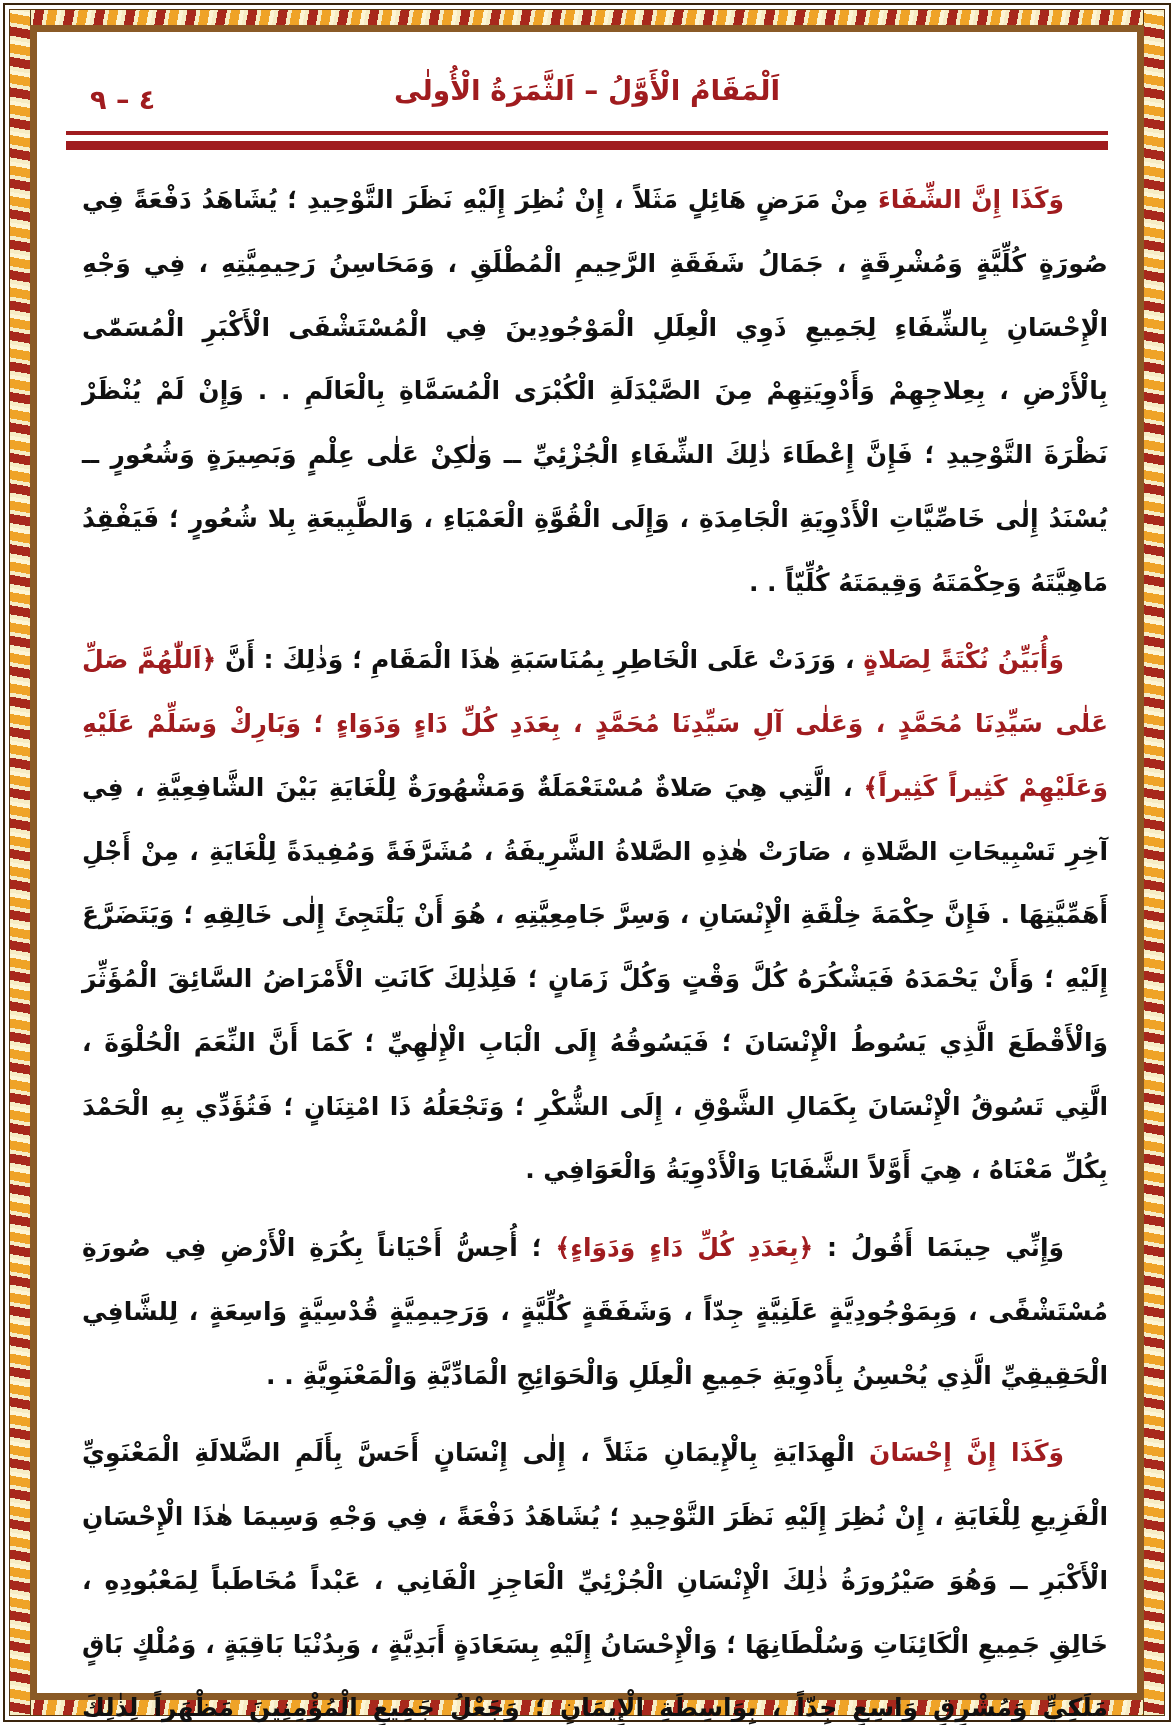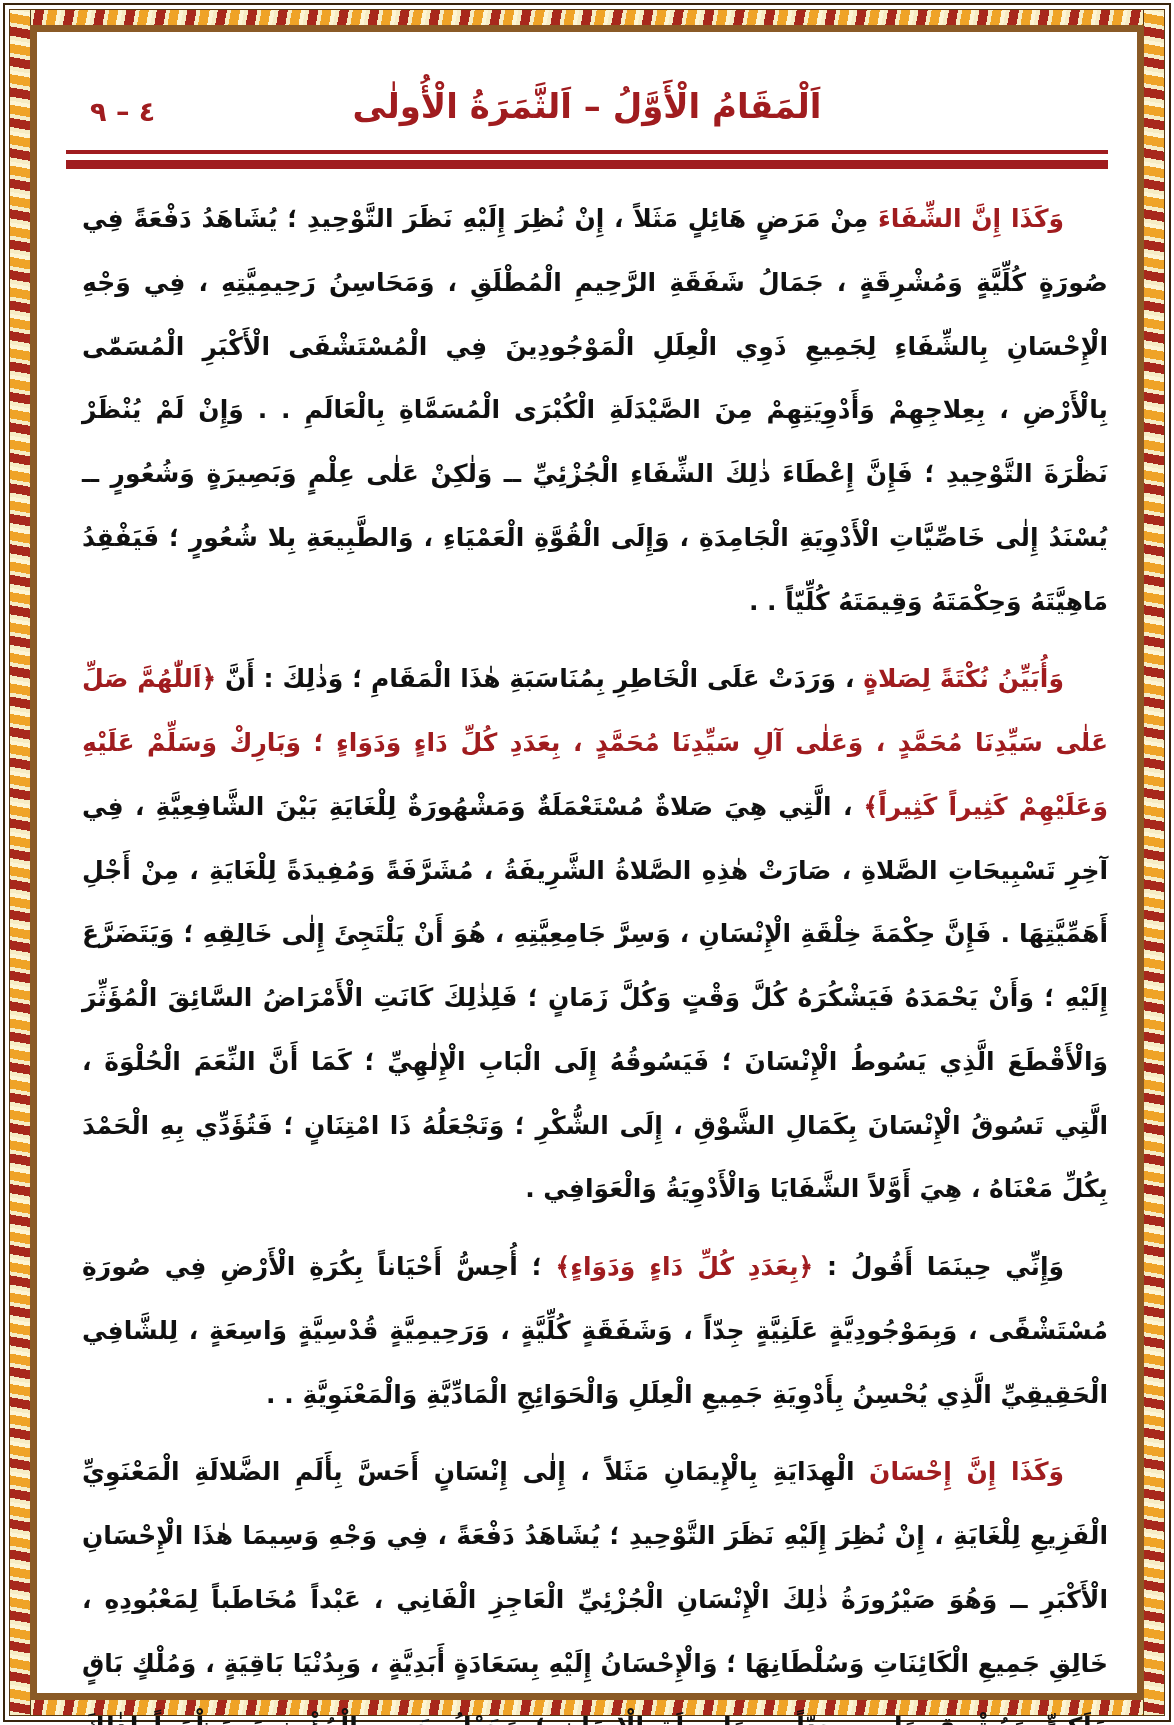--- a/index.html
+++ b/index.html
@@ -31,23 +31,23 @@
   .band-right{right:9px;}
   .frame-brown{position:absolute;top:25px;bottom:25px;left:30px;right:30px;border:7px solid #8a5a26;}
   
   .content{position:absolute;top:40px;left:66px;right:66px;bottom:40px;}
   .header{position:relative;}
   .page-label{
     position:absolute;left:24px;top:44px;
     color:#a01c1f;font-weight:bold;font-size:27px;direction:rtl;
   }
   .title{
-    margin:12px;padding-top:34px;
+    margin:0;padding-top:34px;
     text-align:center;direction:rtl;
-    color:#a01c1f;font-weight:bold;font-size:34px;
+    color:#a01c1f;font-weight:bold;font-size:28px;
   }
   .rule{margin-top:24px;}
   .rule-thin{height:4px;background:#a01c1f;}
   .rule-gap{height:6px;}
   .rule-thick{height:9px;background:#a01c1f;}
   .body-text{
     margin-top:18px;
     direction:rtl;
     text-align:justify;
     color:#111111;

